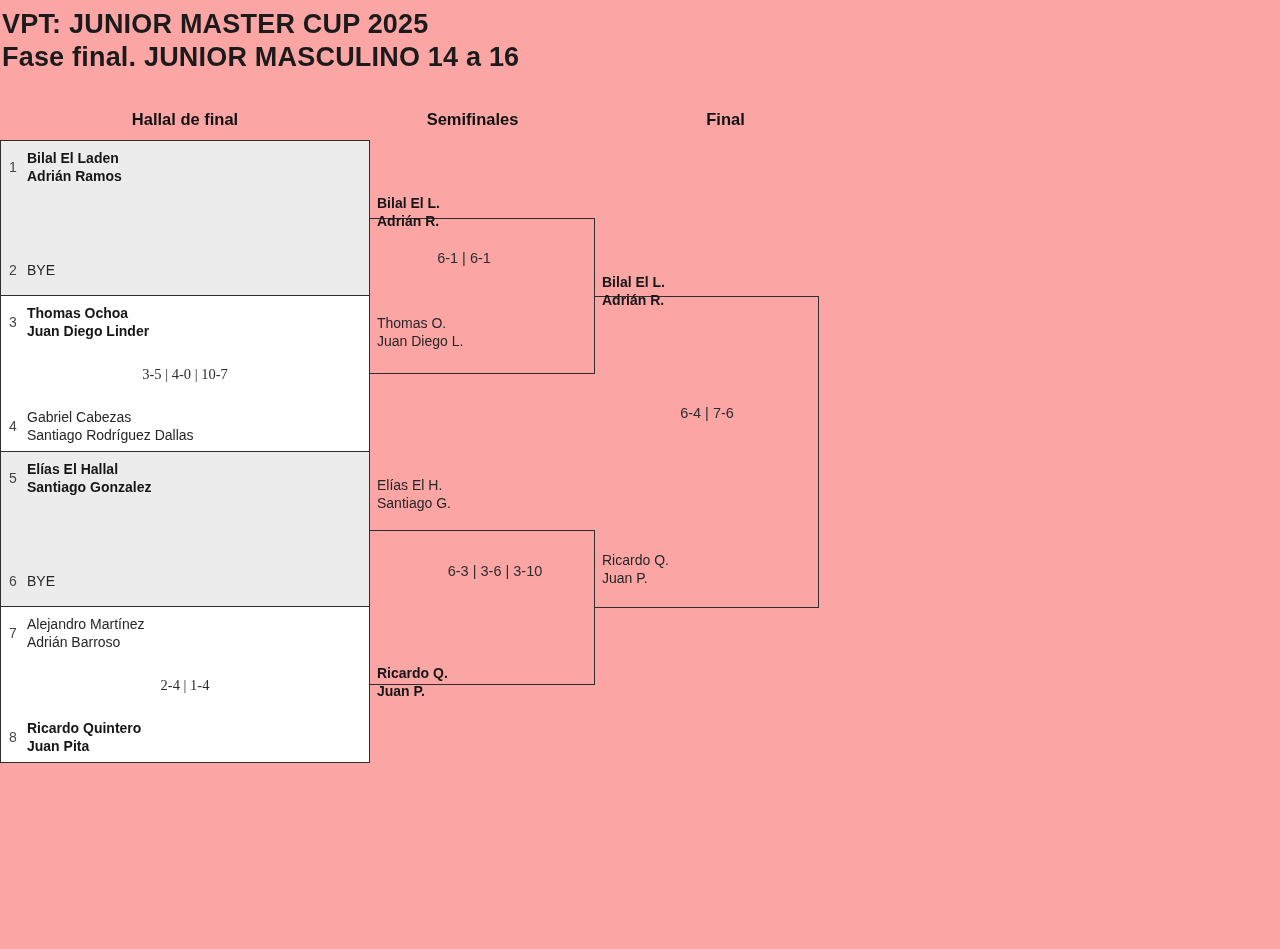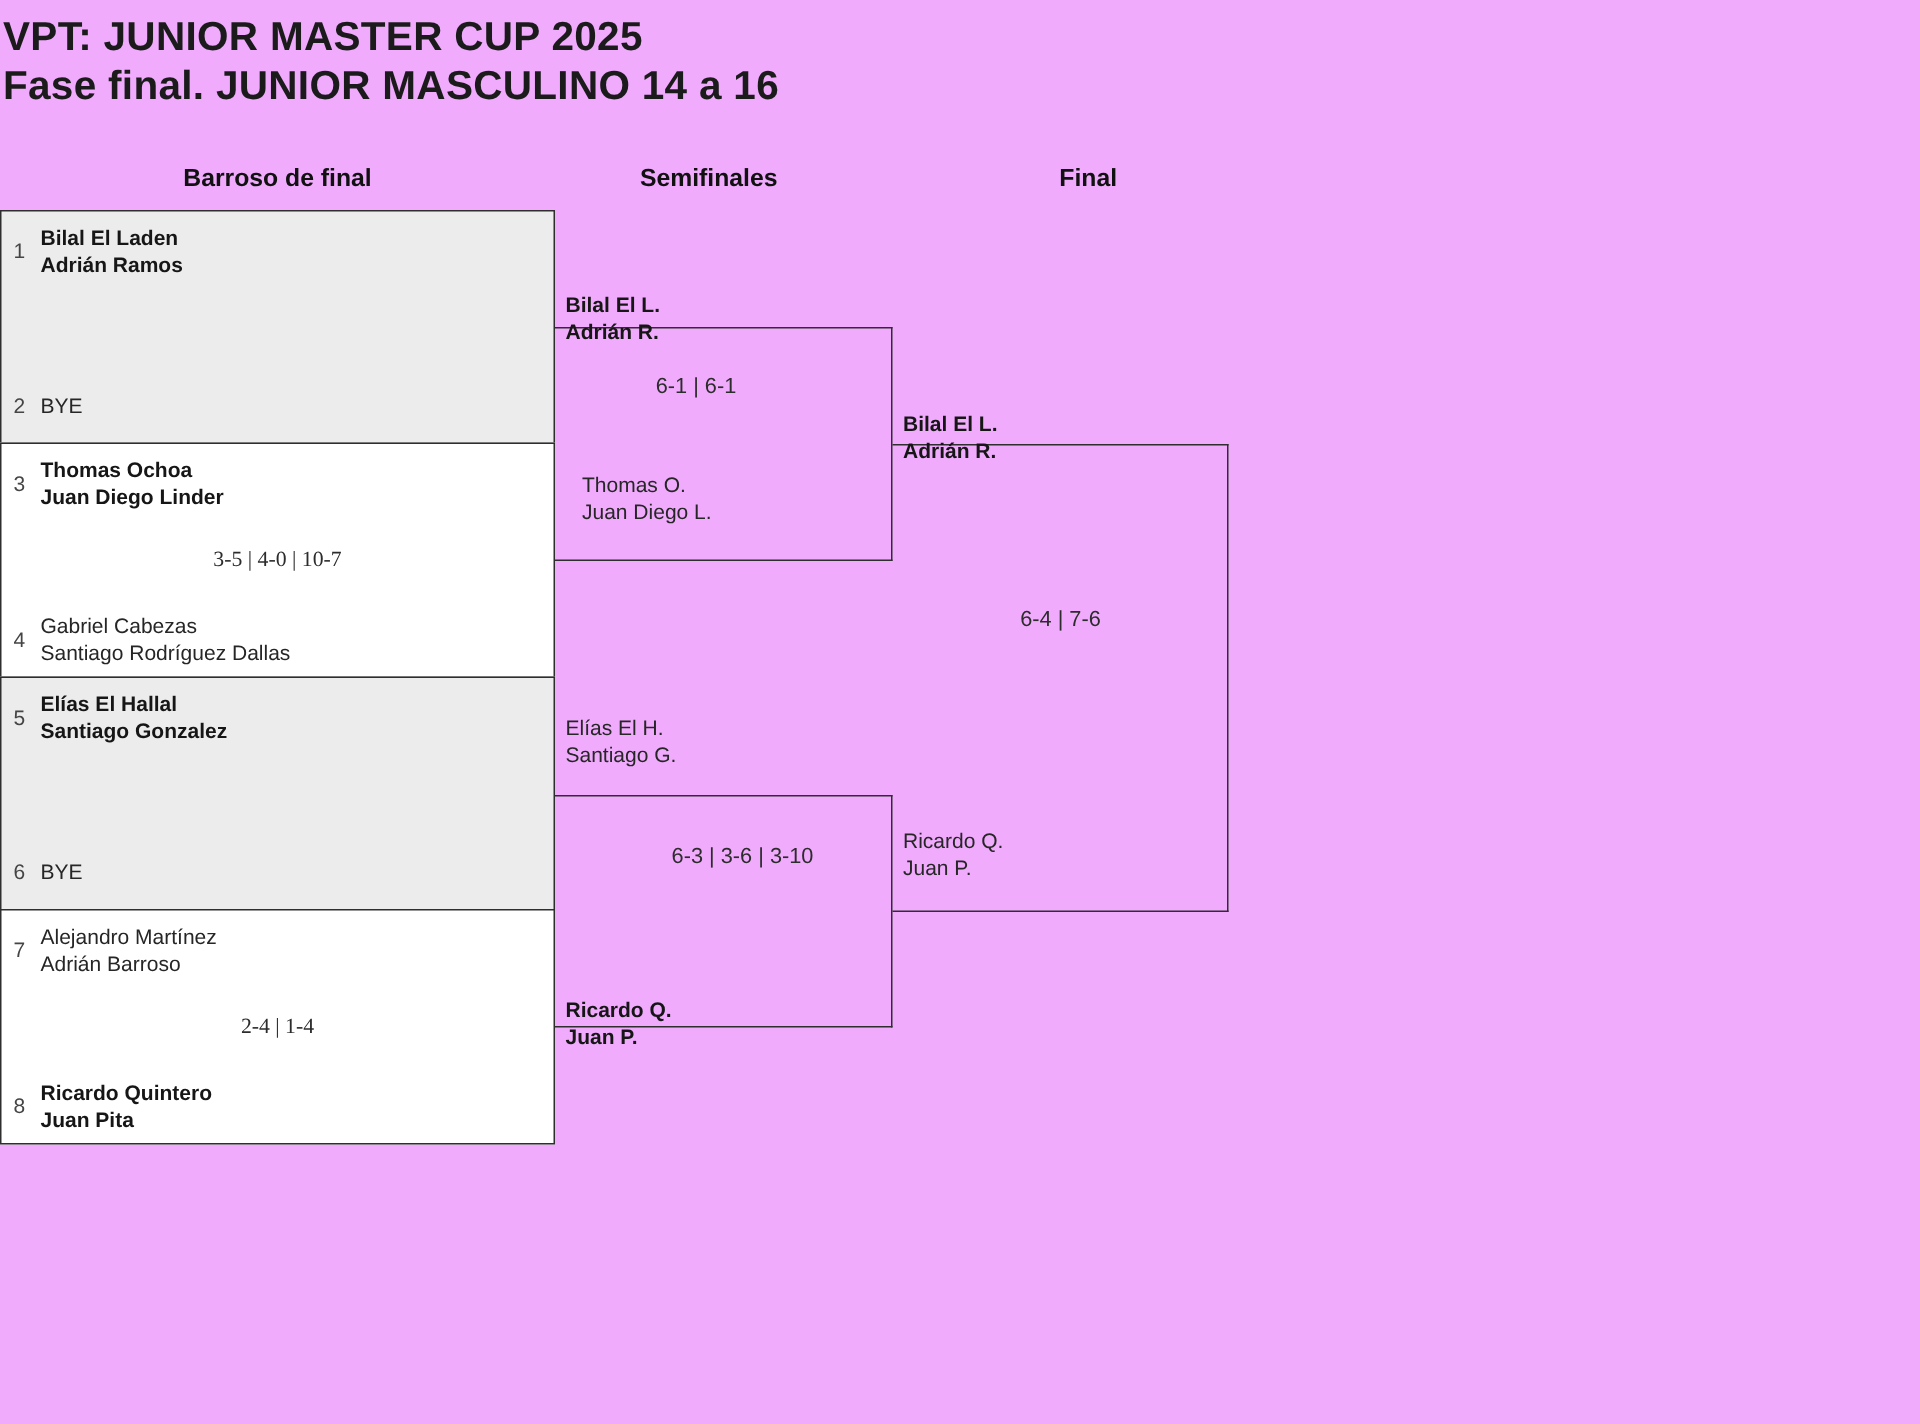--- a/index.html
+++ b/index.html
@@ -5,21 +5,21 @@
   * { margin: 0; padding: 0; box-sizing: border-box; }
   html, body { background: #ffffff; }
   body {
     font-family: "Liberation Sans", "DejaVu Sans", sans-serif;
     color: #1c1c1c;
   }
   .page {
     position: relative;
     width: 1280px;
     height: 949px;
-    background: #f0abfc;
+    background: #fca5a5;
     overflow: hidden;
   }
 
   
   .titles {
     position: absolute;
     left: 2px;
     top: 8px;
     font-size: 27px;
     line-height: 33px;
@@ -109,21 +109,21 @@
   .wlabel {
     position: absolute;
     font-size: 14px;
     line-height: 18px;
     color: #262626;
     font-weight: 400;
     white-space: nowrap;
   }
   .wlabel.winner { font-weight: 600; color: #161616; margin-top: 34px; }
   .sf1-t1 { left: 377px; top: 160px; }
-  .sf1-t2 { left: 377px; top: 314px; margin-left: 11px; }
+  .sf1-t2 { left: 377px; top: 314px; }
   .sf2-t1 { left: 377px; top: 476px; }
   .sf2-t2 { left: 377px; top: 630px; }
   .f-t1   { left: 602px; top: 239px; }
   .f-t2   { left: 602px; top: 551px; }
 
   .mscore {
     position: absolute;
     text-align: center;
     font-size: 14.5px;
     line-height: 18px;
@@ -136,21 +136,21 @@
 </head>
 <body>
 
 <div class="page">
 
   <div class="titles">
     <div>VPT: JUNIOR MASTER CUP 2025</div>
     <div>Fase final. JUNIOR MASCULINO 14 a 16</div>
   </div>
 
-  <div class="round-header rh-qf">Barroso de final</div>
+  <div class="round-header rh-qf">Hallal de final</div>
   <div class="round-header rh-sf">Semifinales</div>
   <div class="round-header rh-f">Final</div>
 
   <div class="qf-block qf-1 qf-gray qf-bye">
     <div class="prow p1">
       <span class="seed">1</span>
       <div class="tname winner">
         <div>Bilal El Laden</div>
         <div>Adrián Ramos</div>
       </div>

